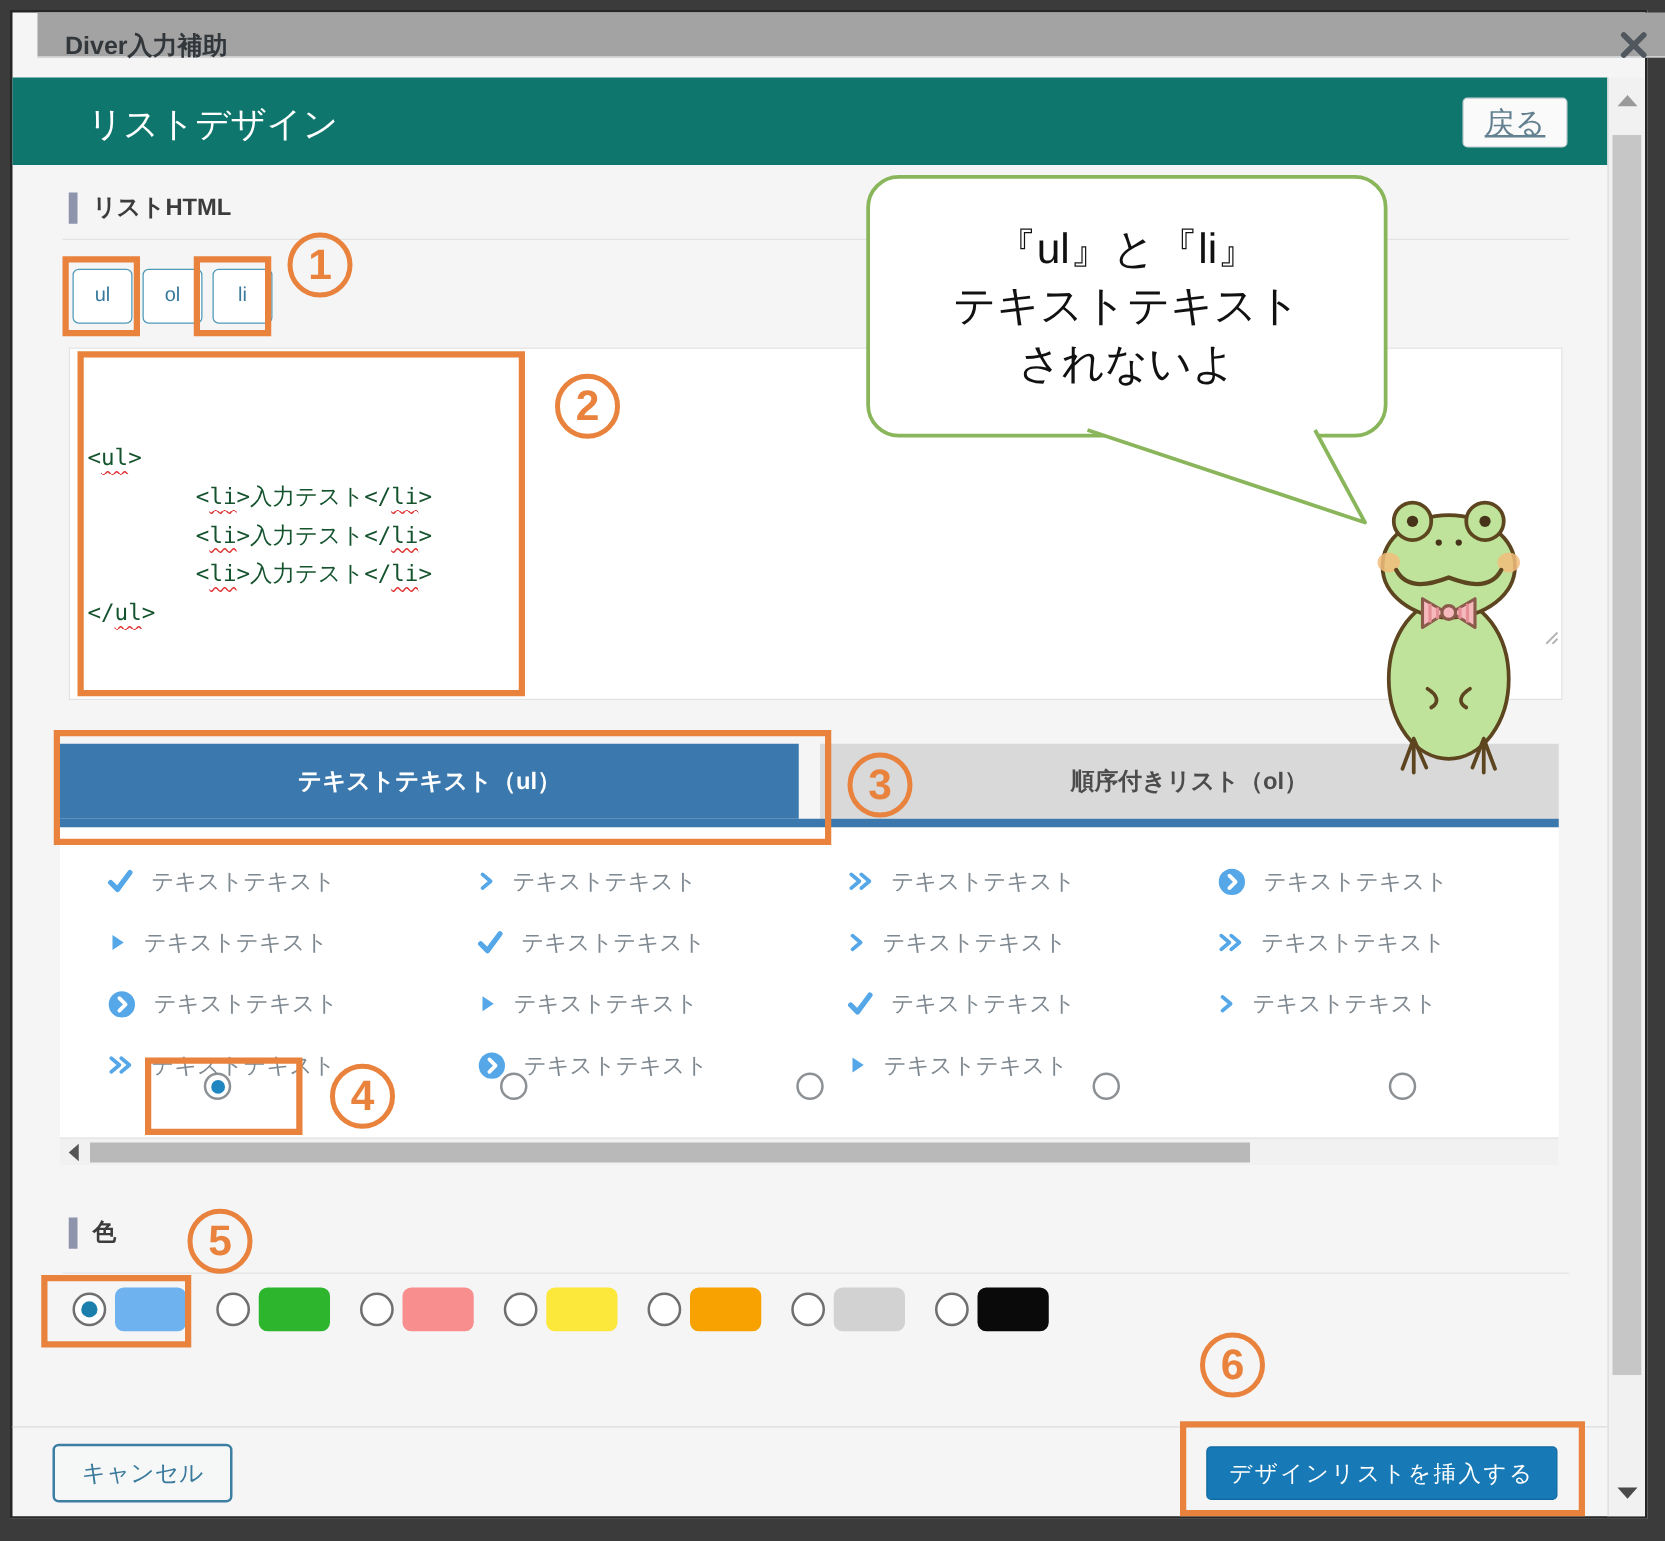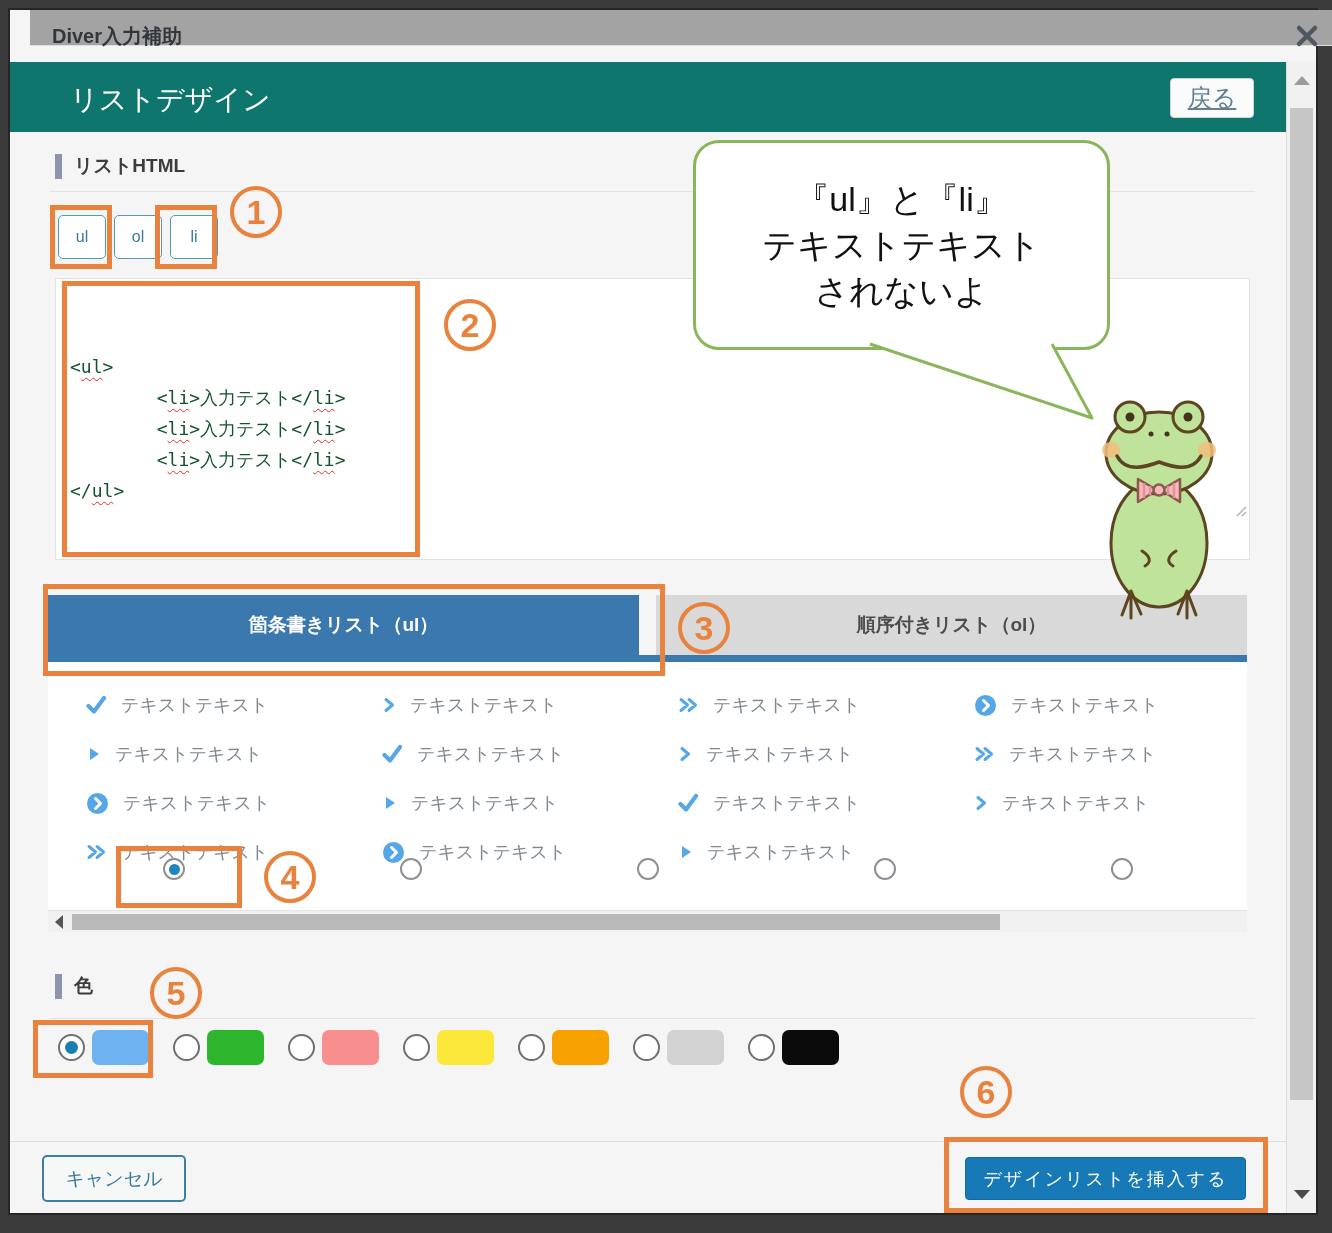--- a/index.html
+++ b/index.html
@@ -179,21 +179,21 @@
       <circle cx="69" cy="41" r="2.5" fill="#46331a"></circle>
       <path d="M19 63 C28 80 48 74 61 69 C74 74 94 80 103 63" fill="none" stroke="#5d4520" stroke-width="3.5" stroke-linecap="round"></path>
       <path d="M44 158 C52 163 54 169 47 173 M78 158 C70 163 68 169 75 173" fill="none" stroke="#5d4520" stroke-width="3" stroke-linecap="round"></path>
       <path d="M59 97 L40 86 L40 109 Z" fill="#f6b9bd" stroke="#8a5a4a" stroke-width="2.5" stroke-linejoin="round"></path>
       <path d="M63 97 L82 86 L82 109 Z" fill="#f6b9bd" stroke="#8a5a4a" stroke-width="2.5" stroke-linejoin="round"></path>
       <path d="M46 90 L46 105 M52 93 L52 102 M76 90 L76 105 M70 93 L70 102" stroke="#e58f96" stroke-width="2.5"></path>
       <circle cx="61" cy="97" r="5.5" fill="#f6b9bd" stroke="#8a5a4a" stroke-width="2.5"></circle>
     </svg>
 
     <div class="tabs">
-      <div class="tab active">箇条書きリスト（ul）</div>
+      <div class="tab active">テキストテキスト（ul）</div>
       <div class="tab inactive">順序付きリスト（ol）</div>
     </div>
     <div class="tab-underline"></div>
 
     <div class="panel">
       <div class="sample-grid">
           <div class="sample-item">
             <span style="display: flex;">
               <svg width="21" height="20" viewBox="0 0 21 20">
                 <path d="M2.5 11 L8 16.5 L18 3" fill="none" stroke="#55a7e8" stroke-width="4.2" stroke-linecap="round" stroke-linejoin="round"></path>

